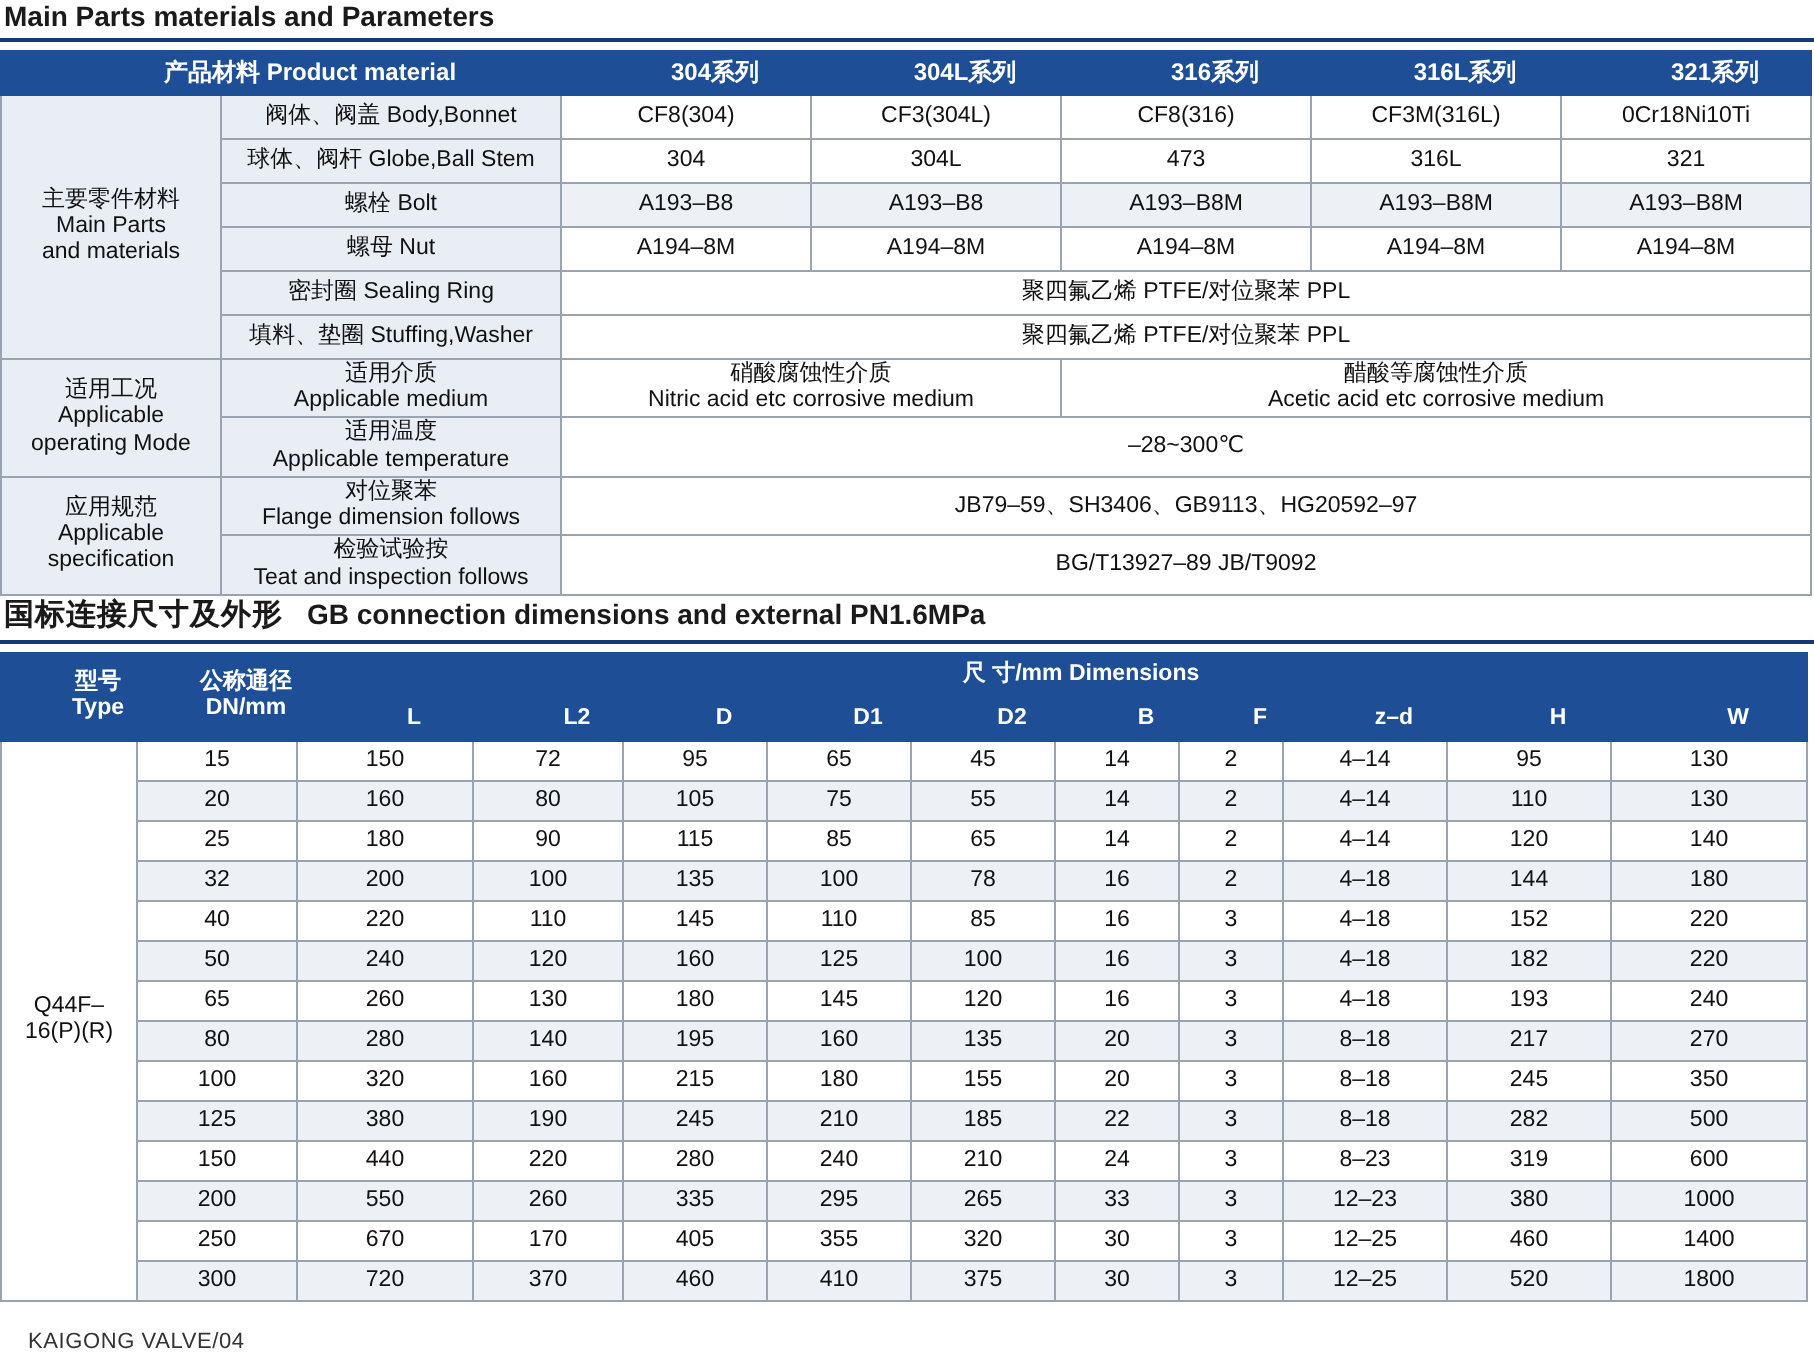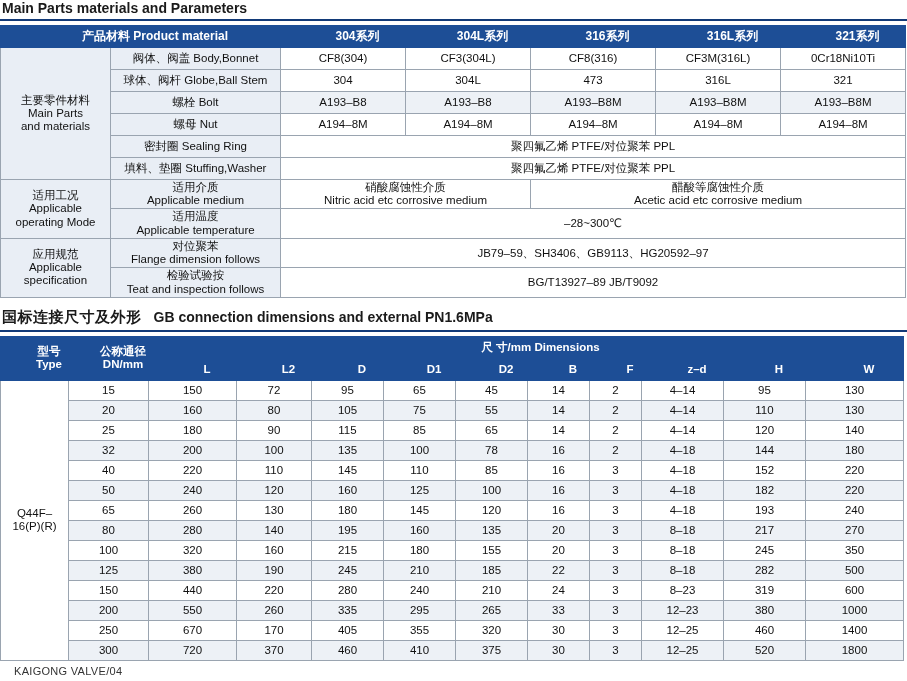--- a/index.html
+++ b/index.html
@@ -48,21 +48,21 @@
 
   
   #t2 td{height:17px;font-size:11.5px;}
   #t2 .hdr{height:19px;}
 
   .footer{
     position:absolute;left:14px;bottom:4px;
     font-size:11px;color:#333;
     letter-spacing:0.3px;
   }
-  .sec2{margin-top:10px;gap:12px;}
+  .sec2{margin-top:0;gap:12px;}
 </style>
 </head>
 <body>
 
 <div class="page">
 
   <div class="sec-title">
     <span class="en">Main Parts materials and Parameters</span>
   </div>
   <div class="rule"></div>

